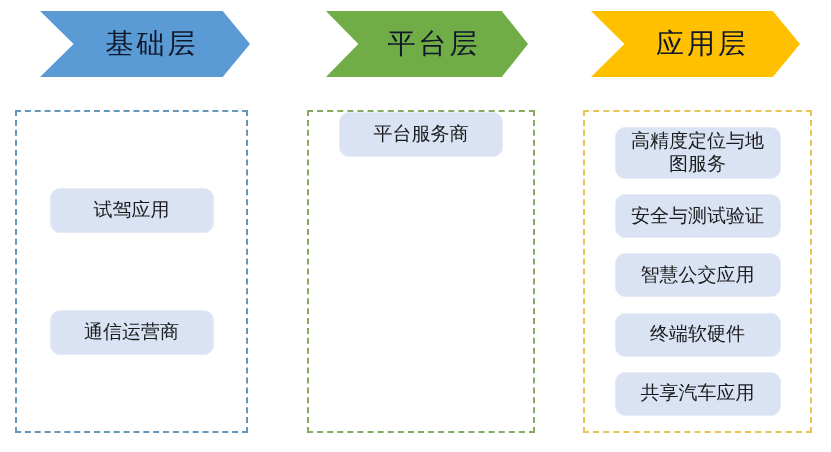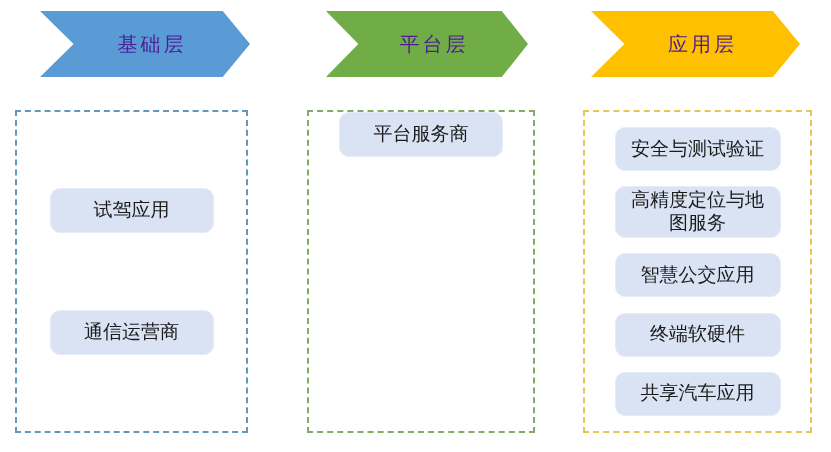--- a/index.html
+++ b/index.html
@@ -7,21 +7,21 @@
   .canvas {
     position:relative;
     width:831px; height:452px;
     background:#ffffff;
     font-family:"Liberation Sans", sans-serif;
     overflow:hidden;
   }
   .chevron {
     position:absolute; top:11px; height:66px;
     display:flex; align-items:center; justify-content:center;
-    color:#4c1d95; font-size:20px; letter-spacing:3px;
+    color:#0f172a; font-size:28px; letter-spacing:3px;
     padding-left:14px;
     clip-path:polygon(0 0, 87% 0, 100% 50%, 87% 100%, 0 100%, 16% 50%);
   }
   .chev-1 { left:40px;  width:210px; background:#5B9BD5; }
   .chev-2 { left:326px; width:202px; background:#70AD47; }
   .chev-3 { left:591px; width:209px; background:#FFC000; }
   .group-box {
     position:absolute; top:110px; height:323px;
     display:flex; flex-direction:column;
     justify-content:space-evenly; align-items:center;
@@ -59,20 +59,20 @@
   <div class="group-box box-1">
     <div class="pill">试驾应用</div>
     <div class="pill">通信运营商</div>
   </div>
 
   <div class="group-box box-2">
     <div class="pill">平台服务商</div>
   </div>
 
   <div class="group-box box-3">
+    <div class="pill">高精度定位与地图服务</div>
     <div class="pill">安全与测试验证</div>
-    <div class="pill">高精度定位与地图服务</div>
     <div class="pill">智慧公交应用</div>
     <div class="pill">终端软硬件</div>
     <div class="pill">共享汽车应用</div>
   </div>
 
 </div>
 
 </body></html>

